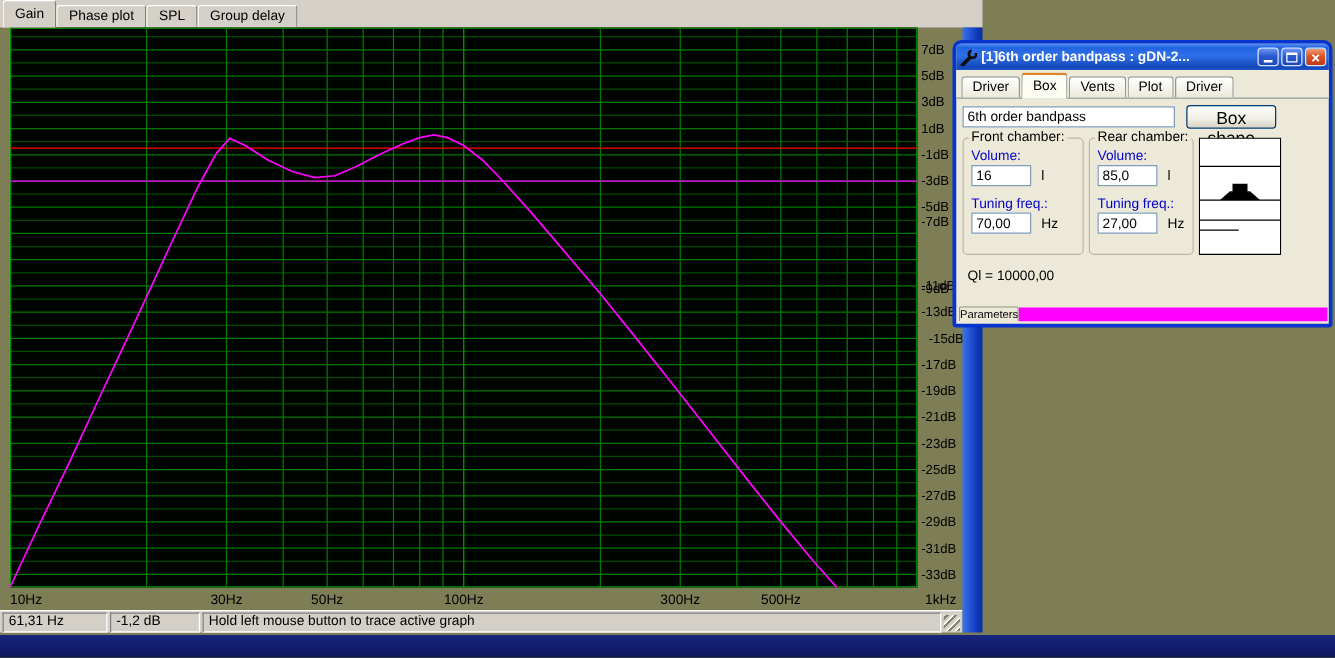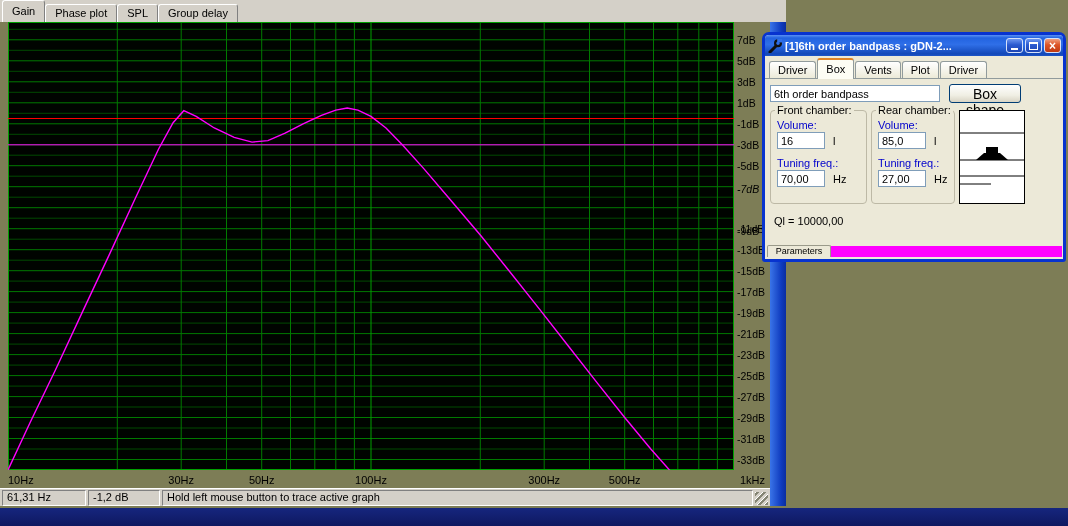--- a/index.html
+++ b/index.html
@@ -77,21 +77,21 @@
   .caption{position:absolute;top:-7px;left:4px;background:#ece9d8;padding:0 2px;white-space:nowrap;}
   .fld-label{position:absolute;left:6px;color:#0000cc;white-space:nowrap;}
   .lbl-vol{top:8px;} .lbl-tun{top:46px;}
   .grp-input{left:6px;width:48px;} .inp-vol{top:21px;} .inp-tun{top:59px;}
   .unit{position:absolute;left:62px;color:#000;}
   .unit-vol{top:24px;} .unit-tun{top:62px;}
 
   .diagram-box{position:absolute;left:194px;top:31px;width:66px;height:94px;}
   .ql-text{position:absolute;left:9px;top:136px;}
   .dlg-bottom{position:absolute;left:0px;top:164px;width:100%;height:14px;display:flex;align-items:flex-end;}
-  .param-tab{width:64px;height:12px;line-height:11px;font-size:9px;text-align:center;
+  .param-tab{width:48px;height:12px;line-height:11px;font-size:9px;text-align:center;
     background:#ece9d8;border:1px solid #9a9a8a;border-bottom:none;box-sizing:border-box;
     border-radius:2px 2px 0 0;margin-left:2px;}
   .accent-bar{flex:1;height:11px;background:#ff00ff;margin:0 1px 0 0;}
 </style>
 </head>
 <body style="background: rgb(125, 125, 86);">
 
 <div class="graph-window">
 
   <div class="gw-tabstrip">
@@ -168,25 +168,25 @@
         <polyline points="0.0,448.0 22.0,400.8 47.3,348.3 74.1,290.6 101.2,232.9 127.8,175.2 150.6,127.0 165.1,100.7 175.8,88.7 188.2,94.4 206.3,106.0 226.2,115.4 244.0,120.1 259.9,118.6 277.1,111.2 295.1,101.8 313.4,93.4 327.8,88.1 339.2,86.0 349.9,88.1 363.0,94.4 378.0,106.0 394.3,122.8 416.0,146.9 441.9,177.3 472.3,213.0 501.0,248.7 530.9,286.4 560.5,324.2 589.2,360.9 616.7,395.5 642.8,427.0 665.2,452.2" fill="none" stroke="#ff00ff" stroke-width="1.4"></polyline>
       </svg>
 
   <div class="ylabel" style="top: 11.8361px;">7dB</div>
       <div class="ylabel" style="top: 32.8197px;">5dB</div>
       <div class="ylabel" style="top: 53.8033px;">3dB</div>
       <div class="ylabel" style="top: 74.7869px;">1dB</div>
       <div class="ylabel" style="top: 95.7705px;">-1dB</div>
       <div class="ylabel" style="top: 116.754px;">-3dB</div>
       <div class="ylabel" style="top: 137.738px;">-5dB</div>
-      <div class="ylabel" style="top: 161px; font-style: italic;">-7dB</div>
+      <div class="ylabel" style="top: 150px;">-7dB</div>
       <div class="ylabel" style="top: 179.705px; margin-top: 23px;">-9dB</div>
       <div class="ylabel" style="top: 200.689px;">-11dB</div>
       <div class="ylabel" style="top: 221.672px;">-13dB</div>
-      <div class="ylabel" style="top: 242.656px;">-15dB</div>
+      <div class="ylabel" style="top: 242.656px; text-align: right;">-15dB</div>
       <div class="ylabel" style="top: 263.639px;">-17dB</div>
       <div class="ylabel" style="top: 284.623px;">-19dB</div>
       <div class="ylabel" style="top: 305.607px;">-21dB</div>
       <div class="ylabel" style="top: 326.59px;">-23dB</div>
       <div class="ylabel" style="top: 347.574px;">-25dB</div>
       <div class="ylabel" style="top: 368.557px;">-27dB</div>
       <div class="ylabel" style="top: 389.541px;">-29dB</div>
       <div class="ylabel" style="top: 410.525px;">-31dB</div>
       <div class="ylabel" style="top: 431.508px;">-33dB</div>
       <div class="xlabel" style="left: 8px;">10Hz</div>

